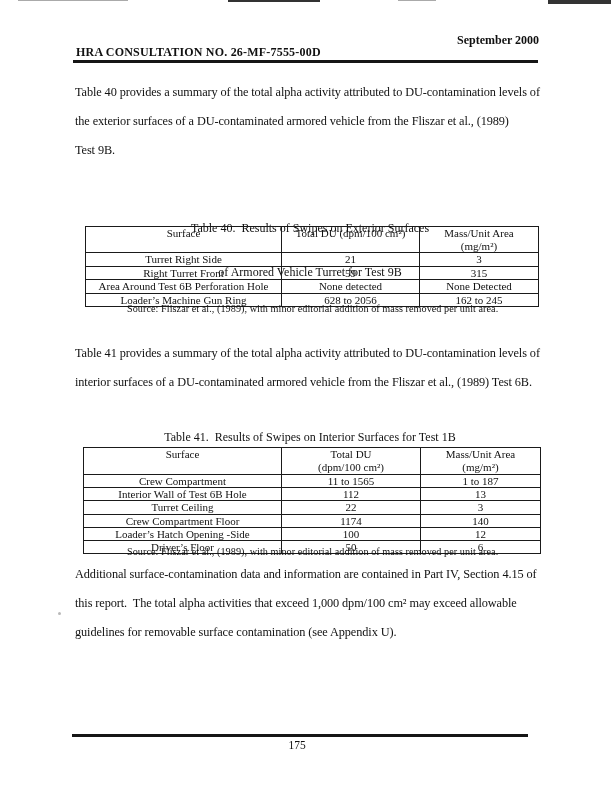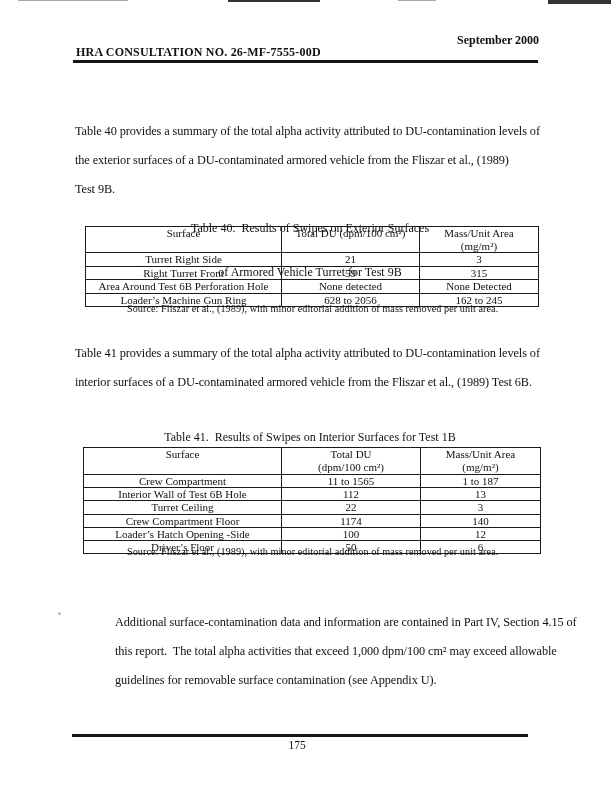--- a/index.html
+++ b/index.html
@@ -12,23 +12,23 @@
   .edge{position:absolute;top:0;background:#333;}
   .edge.faint{background:#aaa;}
   
   .hdr-left{left:76px;top:33px;font-size:12px;font-weight:bold;letter-spacing:.2px;white-space:pre;margin-top:12px;}
   .hdr-right{left:457px;top:33px;font-size:12px;font-weight:bold;white-space:pre;}
   .rule{background:#151515;height:3px;}
   .hdr-rule{left:73px;top:60px;width:465px;}
   
   .para{font-size:12.3px;letter-spacing:-.1px;}
   .para .ln{white-space:pre;height:28.8px;line-height:28.8px;}
-  .p1{left:75px;top:78px;margin-top:39px;}
+  .p1{left:75px;top:78px;}
   .p2{left:75px;top:339px;}
-  .p3{left:75px;top:608px;margin-left:40px;}
+  .p3{left:75px;top:560px;}
   
   .tcap{font-size:12px;text-align:center;line-height:14.5px;white-space:pre;}
   .cap40{left:85px;top:192px;width:450px;}
   .cap41{left:83px;top:430px;width:454px;}
   
   table{border-collapse:collapse;table-layout:fixed;}
   .t40{left:85px;top:226px;width:450px;}
   .t41{left:83px;top:447px;width:454px;}
   td,th{border:1.5px solid #1a1a1a;font-size:11px;font-weight:normal;text-align:center;padding:0;overflow:hidden;}
   th{vertical-align:top;line-height:12.5px;}

